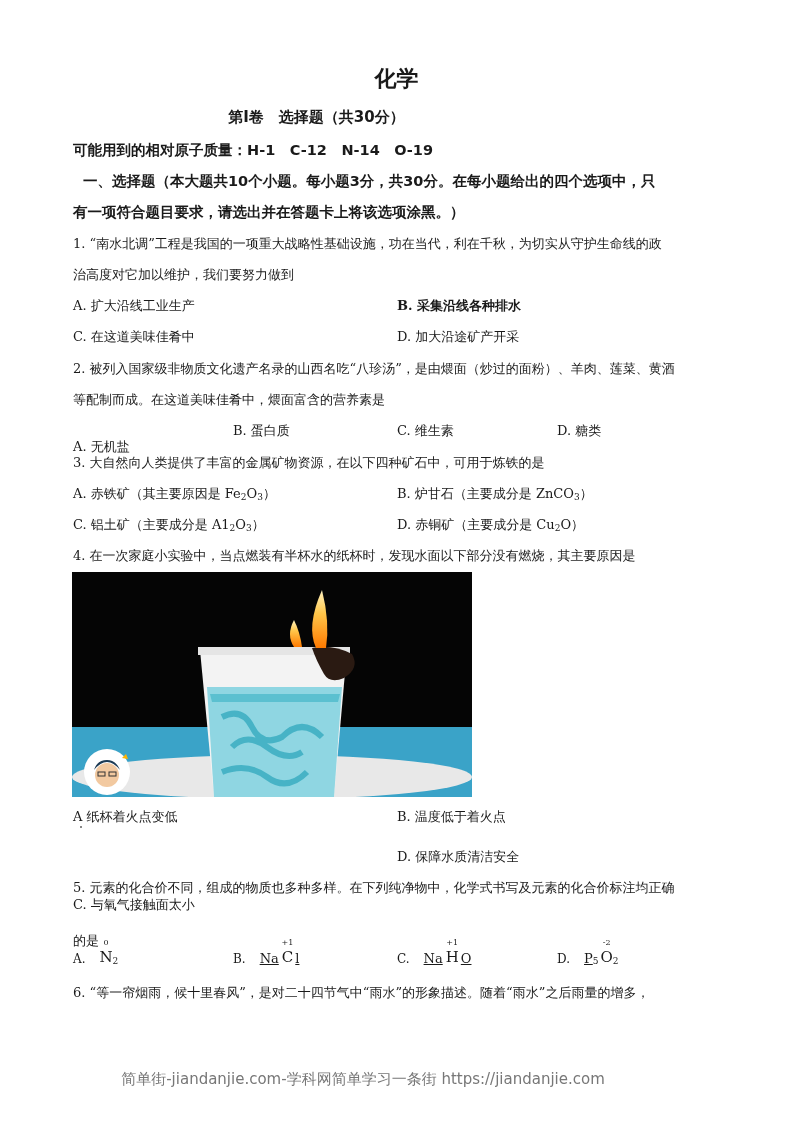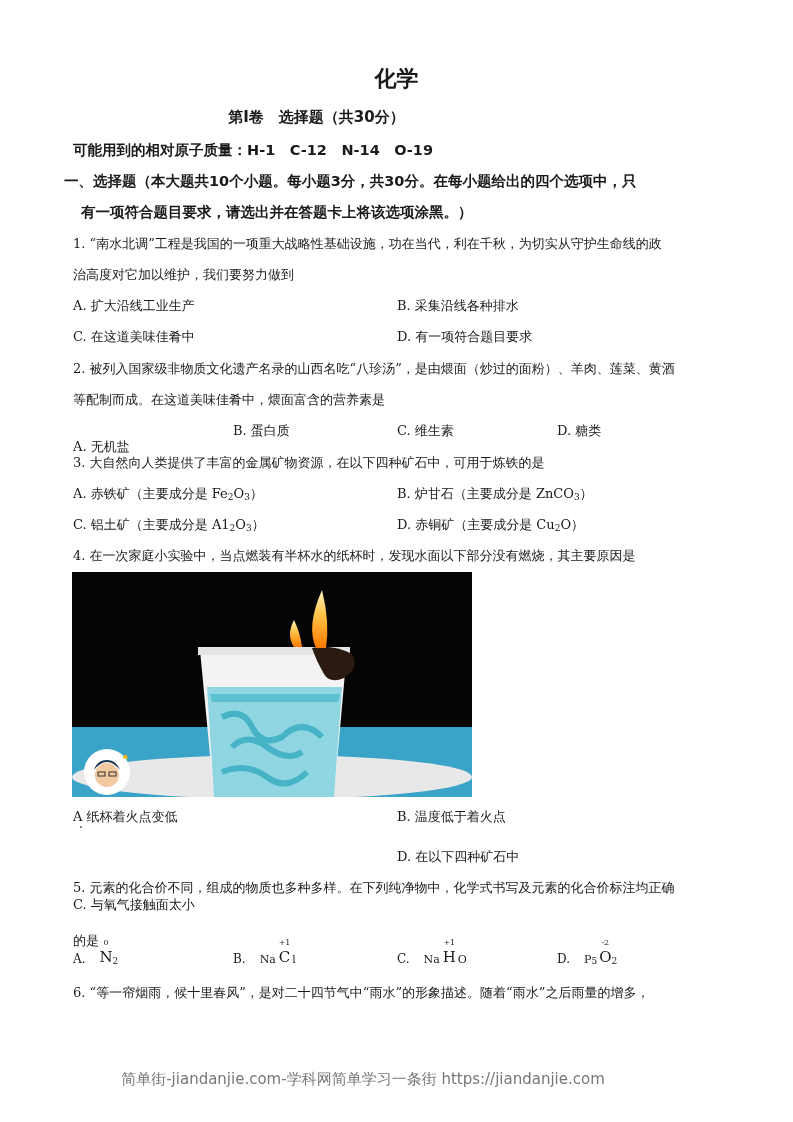--- a/index.html
+++ b/index.html
@@ -12,50 +12,50 @@
               font-family: "DejaVu Sans", sans-serif; }
   .bold-line { font-size: 14.5px; font-weight: bold; font-family: "DejaVu Sans", sans-serif; }
   .q { font-size: 13px; }
   .opt { font-size: 13px; }
   sub { font-size: 9px; vertical-align: -2px; }
   .photo { position: absolute; left: 72px; top: 572px; width: 400px; height: 225px; overflow: hidden; background: #000; }
   .chem { position: absolute; top: 948px; font-size: 13px; display: flex; align-items: flex-end; }
   .chem .label { margin-right: 14px; font-size: 12px; }
   .val { position: relative; display: inline-block; font-size: 15px; }
   .val .sup { position: absolute; top: -10px; left: 50%; transform: translateX(-50%); font-size: 8px; }
-  .formula { font-size: 11px; }
+  .formula { font-size: 13px; text-decoration: underline; }
   .footer { left: 0; width: 726px; top: 1070px; text-align: center; font-size: 15px; color: #777;
             font-family: "DejaVu Sans", sans-serif; }
 </style>
 </head>
 <body>
 
 <div class="abs title">化学</div>
 <div class="abs subtitle">第I卷　选择题（共30分）</div>
 <div class="abs bold-line" style="left:73px; top:141px;">可能用到的相对原子质量：H-1　C-12　N-14　O-19</div>
-<div class="abs bold-line" style="left:64px; top:172px;">一、选择题（本大题共10个小题。每小题3分，共30分。在每小题给出的四个选项中，只</div>
-<div class="abs bold-line" style="left:73px; top:203px;margin-left:8px;">有一项符合题目要求，请选出并在答题卡上将该选项涂黑。）</div>
+<div class="abs bold-line" style="left:83px; top:172px;">一、选择题（本大题共10个小题。每小题3分，共30分。在每小题给出的四个选项中，只</div>
+<div class="abs bold-line" style="left:73px; top:203px;">有一项符合题目要求，请选出并在答题卡上将该选项涂黑。）</div>
 
 <div class="abs q" style="left:73px; top:235px;">1. “南水北调”工程是我国的一项重大战略性基础设施，功在当代，利在千秋，为切实从守护生命线的政</div>
 <div class="abs q" style="left:73px; top:266px;">治高度对它加以维护，我们要努力做到</div>
 <div class="abs opt" style="left:73px; top:297px;">A. 扩大沿线工业生产</div>
-<div class="abs opt" style="left:397px; top:297px;">B. 采集沿线各种排水</div>
+<div class="abs opt" style="left:397px; top:297px;font-weight:bold;">B. 采集沿线各种排水</div>
 <div class="abs opt" style="left:73px; top:328px;">C. 在这道美味佳肴中</div>
-<div class="abs opt" style="left:397px; top:328px;">D. 有一项符合题目要求</div>
+<div class="abs opt" style="left:397px; top:328px;">D. 加大沿途矿产开采</div>
 
 <div class="abs q" style="left:73px; top:360px;">2. 被列入国家级非物质文化遗产名录的山西名吃“八珍汤”，是由煨面（炒过的面粉）、羊肉、莲菜、黄酒</div>
 <div class="abs q" style="left:73px; top:391px;">等配制而成。在这道美味佳肴中，煨面富含的营养素是</div>
 <div class="abs opt" style="left:73px; top:422px;margin-top:16px;">A.  无机盐</div>
 <div class="abs opt" style="left:233px; top:422px;">B.  蛋白质</div>
 <div class="abs opt" style="left:397px; top:422px;">C.  维生素</div>
 <div class="abs opt" style="left:557px; top:422px;">D.  糖类</div>
 
 <div class="abs q" style="left:73px; top:454px;">3. 大自然向人类提供了丰富的金属矿物资源，在以下四种矿石中，可用于炼铁的是</div>
 <div class="abs opt" style="left:73px; top:485px;">
-  <span>A.  赤铁矿（主要成分是 Fe</span><sub>2</sub><span>O</span><sub>3</sub><span>）</span>
+  <span>A.  赤铁矿（其主要原因是 Fe</span><sub>2</sub><span>O</span><sub>3</sub><span>）</span>
 </div>
 <div class="abs opt" style="left:397px; top:485px;">
   <span>B.  炉甘石（主要成分是 ZnCO</span><sub>3</sub><span>）</span>
 </div>
 <div class="abs opt" style="left:73px; top:516px;">
   <span>C.  铝土矿（主要成分是 A1</span><sub>2</sub><span>O</span><sub>3</sub><span>）</span>
 </div>
 <div class="abs opt" style="left:397px; top:516px;">
   <span>D.  赤铜矿（主要成分是 Cu</span><sub>2</sub><span>O</span><span>）</span>
 </div>
@@ -90,21 +90,21 @@
     <path d="M22 198 q13 -16 26 0 q-4 -10 -13 -10 q-10 0 -13 10 Z" fill="#1d3b55"></path>
     <rect x="26" y="200" width="7" height="4" fill="none" stroke="#333" stroke-width="1"></rect>
     <rect x="37" y="200" width="7" height="4" fill="none" stroke="#333" stroke-width="1"></rect>
     <path d="M50 186 l4 -4 l2 5 Z" fill="#ffb400"></path>
   </svg>
 </div>
 <div class="abs opt" style="left:73px; top:808px;">A  纸杯着火点变低</div>
 <div class="abs" style="left:80px; top:826px; width:2px; height:2px; background:#888;"></div>
 <div class="abs opt" style="left:397px; top:808px;">B.  温度低于着火点</div>
 <div class="abs opt" style="left:73px; top:848px;margin-top:48px;">C.  与氧气接触面太小</div>
-<div class="abs opt" style="left:397px; top:848px;">D.  在以下四种矿石中</div>
+<div class="abs opt" style="left:397px; top:848px;">D.  保障水质清洁安全</div>
 
 <div class="abs q" style="left:73px; top:879px;">5. 元素的化合价不同，组成的物质也多种多样。在下列纯净物中，化学式书写及元素的化合价标注均正确</div>
 <div class="abs q" style="left:73px; top:932px;">的是</div>
 
 <div class="chem" style="left:73px;">
   <span class="label">A.</span>
   <span class="val"><span class="sup">0</span><span>N</span></span>
     <sub>2</sub>
 </div>
 <div class="chem" style="left:233px;">

